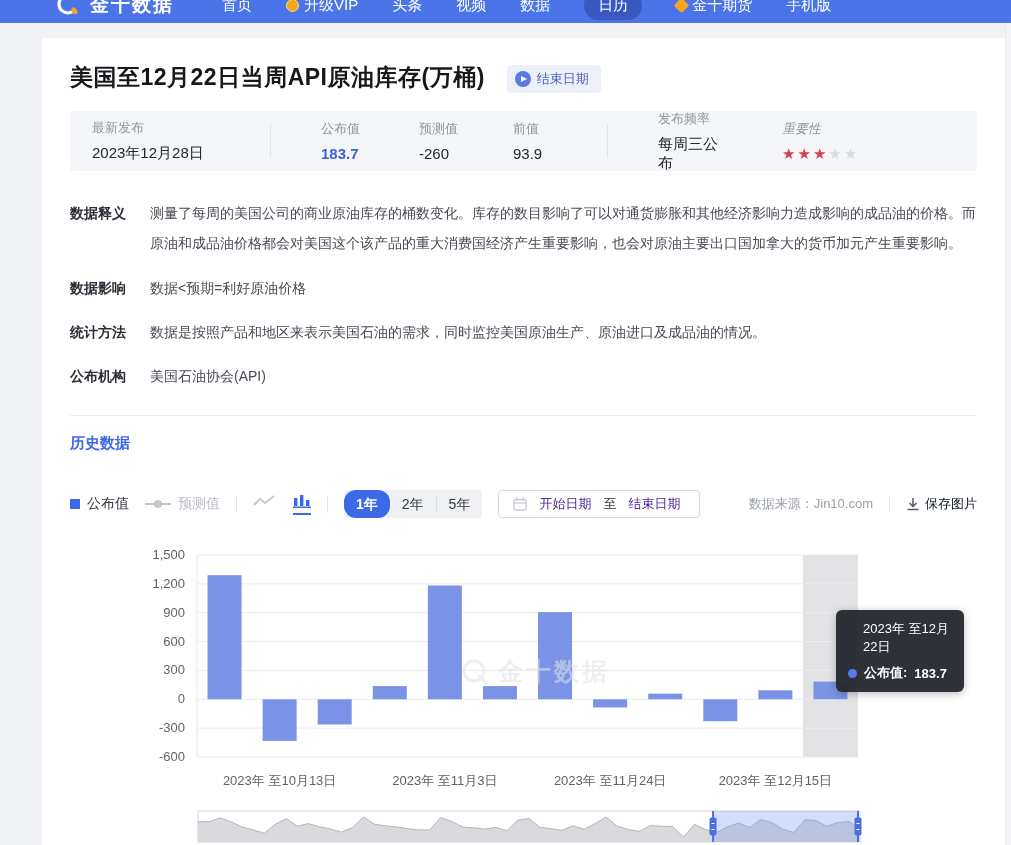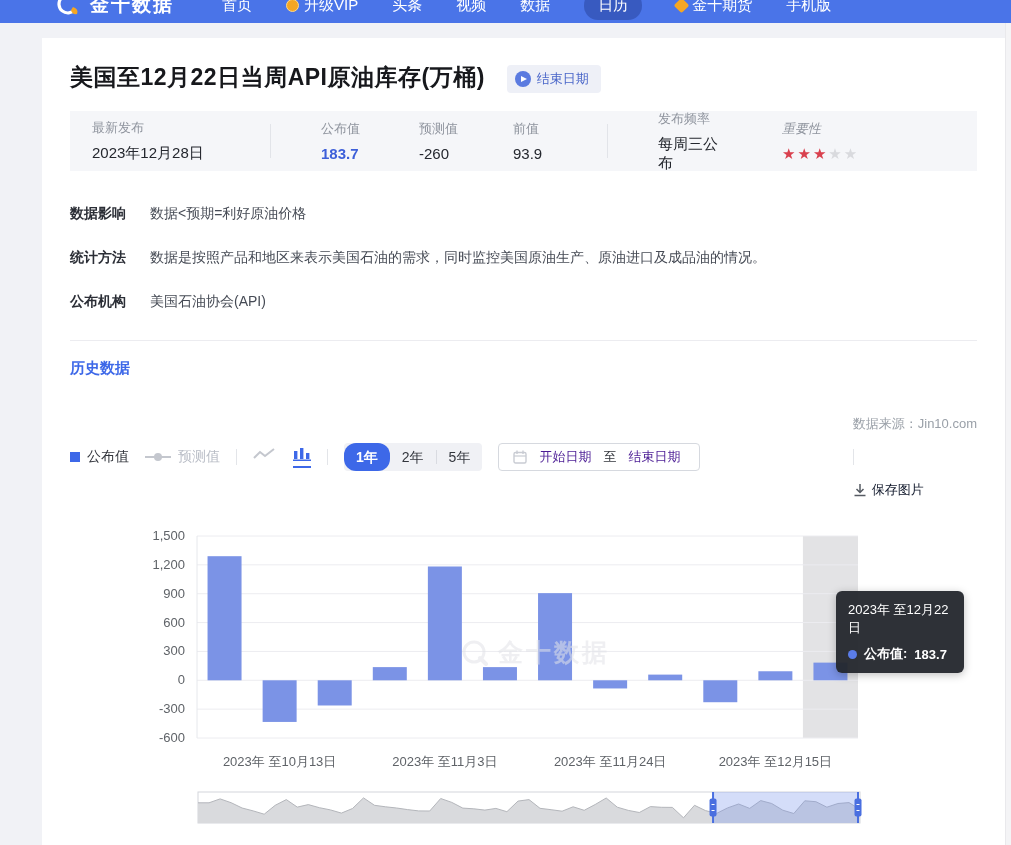--- a/index.html
+++ b/index.html
@@ -71,33 +71,33 @@
   .ct-btn.active { border-bottom-color:#3d68e8; }
   .range-group { display:flex; align-items:center; background:#f0f1f5; border-radius:4px;
     height:28px; overflow:hidden; }
   .range-btn { font-size:14px; color:#33363d; padding:0 12px; height:28px; line-height:28px; cursor:pointer; }
   .range-btn.active { background:#3d68e8; color:#fff; font-weight:bold; border-radius:12px; }
   .range-sep { width:1px; height:14px; background:#d9dbe1; }
   .date-range { display:flex; align-items:center; gap:12px; border:1px solid #d6d9df;
     border-radius:4px; height:28px; padding:0 14px; width:202px; cursor:text; }
   .date-range .ph { font-size:13px; color:#4c1d95; }
   .date-range .to { font-size:13px; color:#33363d; }
-  .c-right { display:flex; gap:16px;flex-direction:column; }
+  .c-right { display:flex; gap:16px; }
   .source-text { font-size:13px; color:#9aa0a8; }
   .save-btn { display:flex; align-items:center; gap:5px; font-size:13px; color:#0f172a; cursor:pointer; }
 
   
   .chart-wrap { position:relative; width:907px; height:312px; }
   .chart-wrap svg text { font-family:"Liberation Sans","DejaVu Sans",sans-serif; }
   .watermark { position:absolute; left:390px; top:110px; display:flex; align-items:center;
     gap:8px; opacity:0.55; pointer-events:none; }
   .watermark .wm-text { font-size:25px; font-weight:bold; color:#e2e3e8; letter-spacing:3px; }
   .tooltip { position:absolute; left:766px; top:65px; width:128px; background:rgba(35,38,44,0.95);
     border-radius:6px; padding:10px 12px; color:#fff; box-shadow:0 2px 8px rgba(0,0,0,0.25); }
-  .tooltip .tt-title { font-size:13px; margin-bottom:8px; }
+  .tooltip .tt-title { font-size:13px; margin-bottom:8px;margin-left:15px; }
   .tooltip .tt-row { display:flex; align-items:center; gap:7px; font-size:13px; font-weight:bold; }
   .tt-dot { width:9px; height:9px; border-radius:50%; background:#5a7ce8; }
 </style>
 </head>
 <body>
 
 <div class="topnav">
   <div class="topnav-inner">
     <div class="brand">
       <span class="brand-mark">
@@ -161,20 +161,24 @@
     <div class="stat" style="width:74px;">
       <div class="lbl">发布频率</div>
       <div class="val">每周三公布</div>
     </div>
     <div class="stat" style="margin-right:0;font-style:italic;">
       <div class="lbl">重要性</div>
       <div class="val stars" id="importance-stars"><span class="on">★</span><span class="on">★</span><span class="on">★</span><span>★</span><span>★</span></div>
     </div>
   </div>
 
+  <div class="sect first">
+    <div class="s-lbl">数据释义</div>
+    <div class="s-body">测量了每周的美国公司的商业原油库存的桶数变化。库存的数目影响了可以对通货膨胀和其他经济影响力造成影响的成品油的价格。而原油和成品油价格都会对美国这个该产品的重大消费国经济产生重要影响，也会对原油主要出口国加拿大的货币加元产生重要影响。</div>
+  </div>
   <div class="sect">
     <div class="s-lbl">数据影响</div>
     <div class="s-body">数据&lt;预期=利好原油价格</div>
   </div>
   <div class="sect">
     <div class="s-lbl">统计方法</div>
     <div class="s-body">数据是按照产品和地区来表示美国石油的需求，同时监控美国原油生产、原油进口及成品油的情况。</div>
   </div>
   <div class="sect" style="margin-bottom:10px;">
     <div class="s-lbl">公布机构</div>

